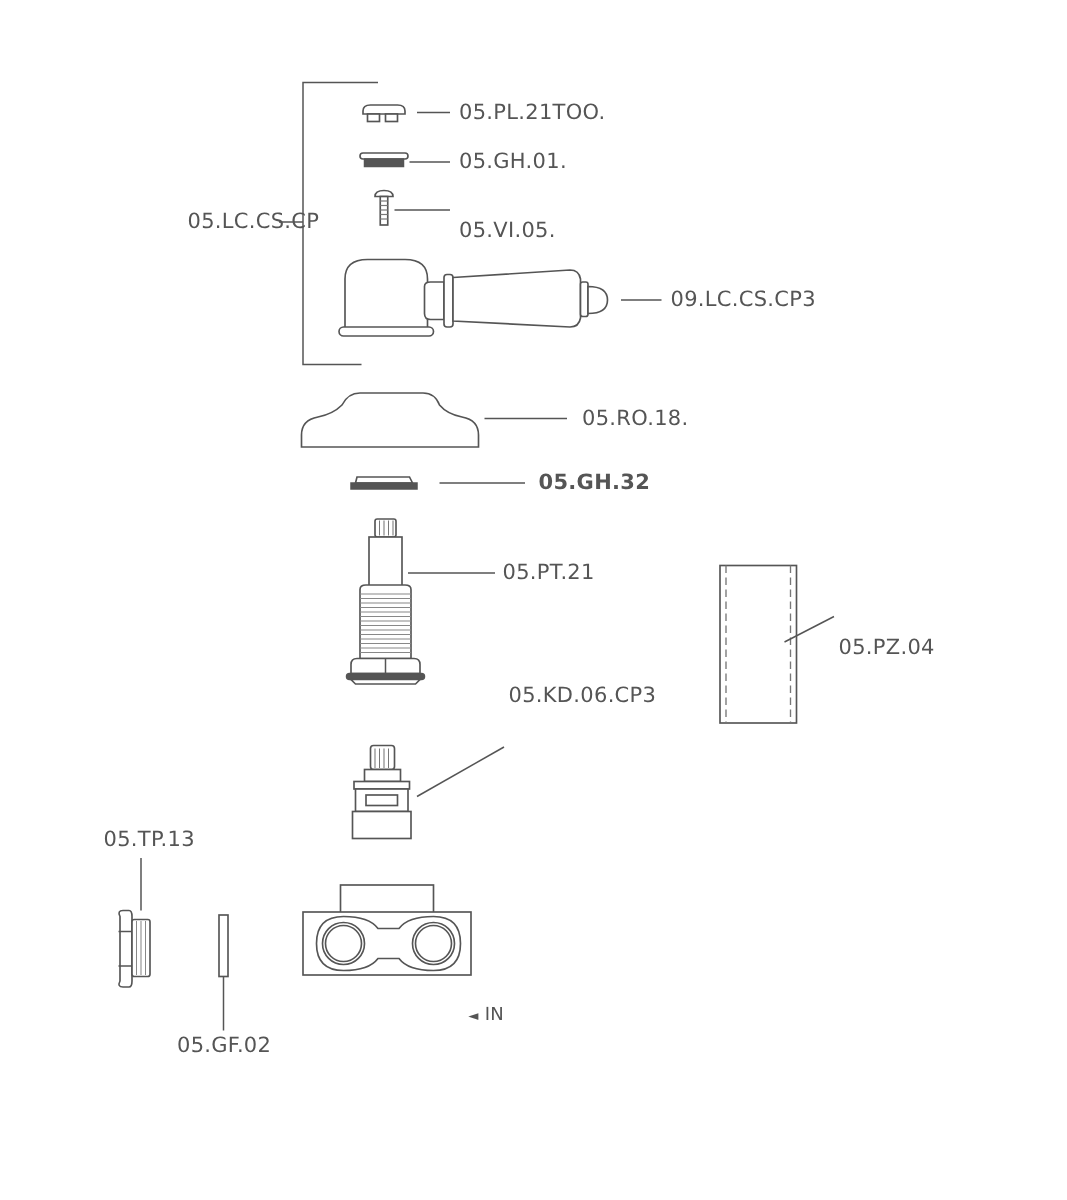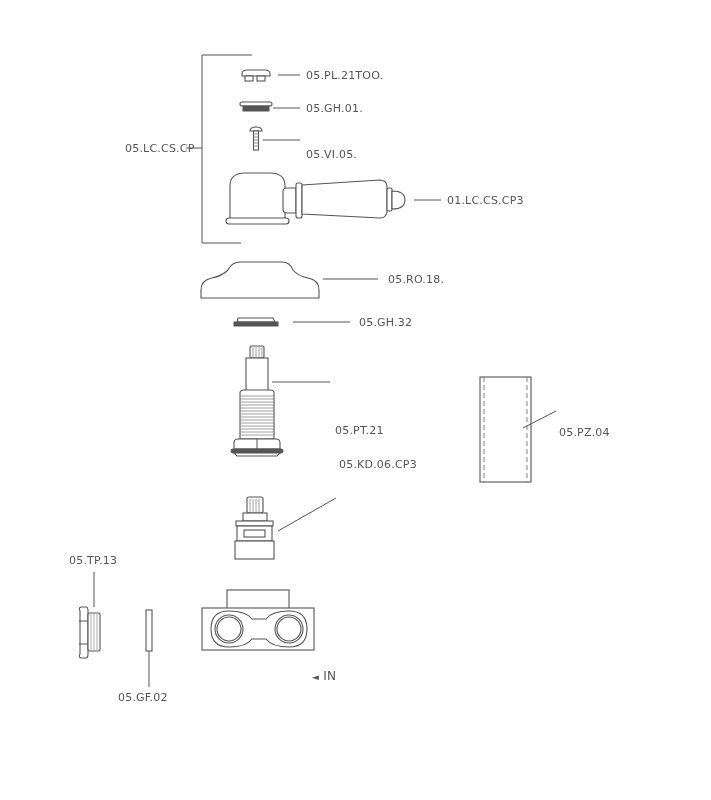--- a/index.html
+++ b/index.html
@@ -1,21 +1,21 @@
 <!DOCTYPE html>
 <html><head>
 <meta charset="utf-8">
 <style>
   html, body { margin: 0; padding: 0; background: #ffffff; }
   body { width: 711px; height: 800px; position: relative; overflow: hidden; }
   .canvas { position: absolute; left: 0; top: 0; width: 711px; height: 800px; }
   .lbl {
     position: absolute;
     font-family: "DejaVu Sans", sans-serif;
-    font-size: 11px;
+    font-size: 14px;
     color: #555555;
     letter-spacing: 0.2px;
     white-space: nowrap;
     line-height: 15px;
   }
   svg { position: absolute; left: 0; top: 0; }
   .ln { stroke: #555; stroke-width: 1; fill: none; }
   .pt { stroke: #555; stroke-width: 1.1; fill: #fff; }
   .dk { fill: #555; stroke: #555; stroke-width: 1; }
 </style>
@@ -161,24 +161,24 @@
     <circle class="pt" cx="229" cy="629" r="12"></circle>
     <circle class="pt" cx="289" cy="629" r="14"></circle>
     <circle class="pt" cx="289" cy="629" r="12"></circle>
   </g>
 </svg>
 
 <div class="lbl" style="left:97px;top:141px;margin-left:28px;">05.LC.CS.CP</div>
 <div class="lbl" style="left:306px;top:68px;">05.PL.21TOO.</div>
 <div class="lbl" style="left:306px;top:101px;">05.GH.01.</div>
 <div class="lbl" style="left:306px;top:147px;">05.VI.05.</div>
-<div class="lbl" style="left:447px;top:193px;">01.LC.CS.CP3</div>
+<div class="lbl" style="left:447px;top:193px;">09.LC.CS.CP3</div>
 <div class="lbl" style="left:388px;top:272px;">05.RO.18.</div>
-<div class="lbl" style="left:359px;top:315px;">05.GH.32</div>
-<div class="lbl" style="left:335px;top:375px;margin-top:48px;">05.PT.21</div>
+<div class="lbl" style="left:359px;top:315px;font-weight:bold;">05.GH.32</div>
+<div class="lbl" style="left:335px;top:375px;">05.PT.21</div>
 <div class="lbl" style="left:559px;top:395px;margin-top:30px;">05.PZ.04</div>
 <div class="lbl" style="left:339px;top:457px;">05.KD.06.CP3</div>
 <div class="lbl" style="left:69px;top:553px;">05.TP.13</div>
 <div class="lbl" style="left:118px;top:690px;">05.GF.02</div>
 
 <div class="lbl" style="left:312px;top:622px;font-size:12px;margin-top:47px;">
   <span style="font-size:9px;">◄</span>
   <span>IN</span>
 </div>
 

